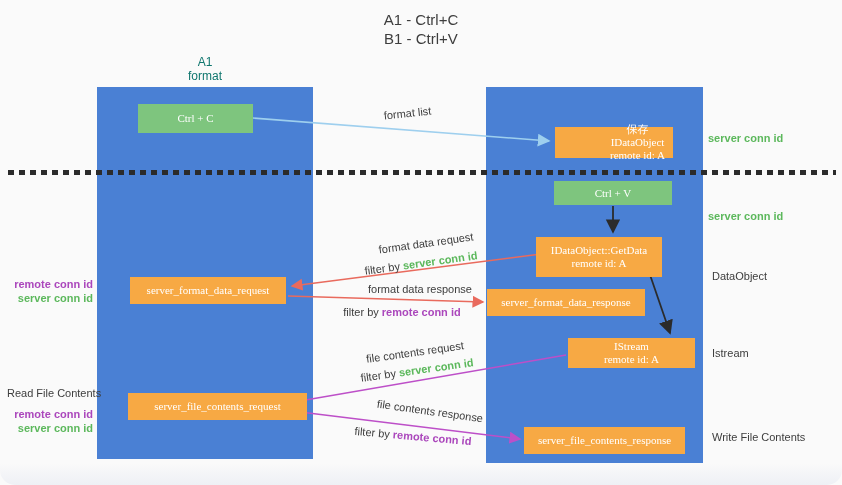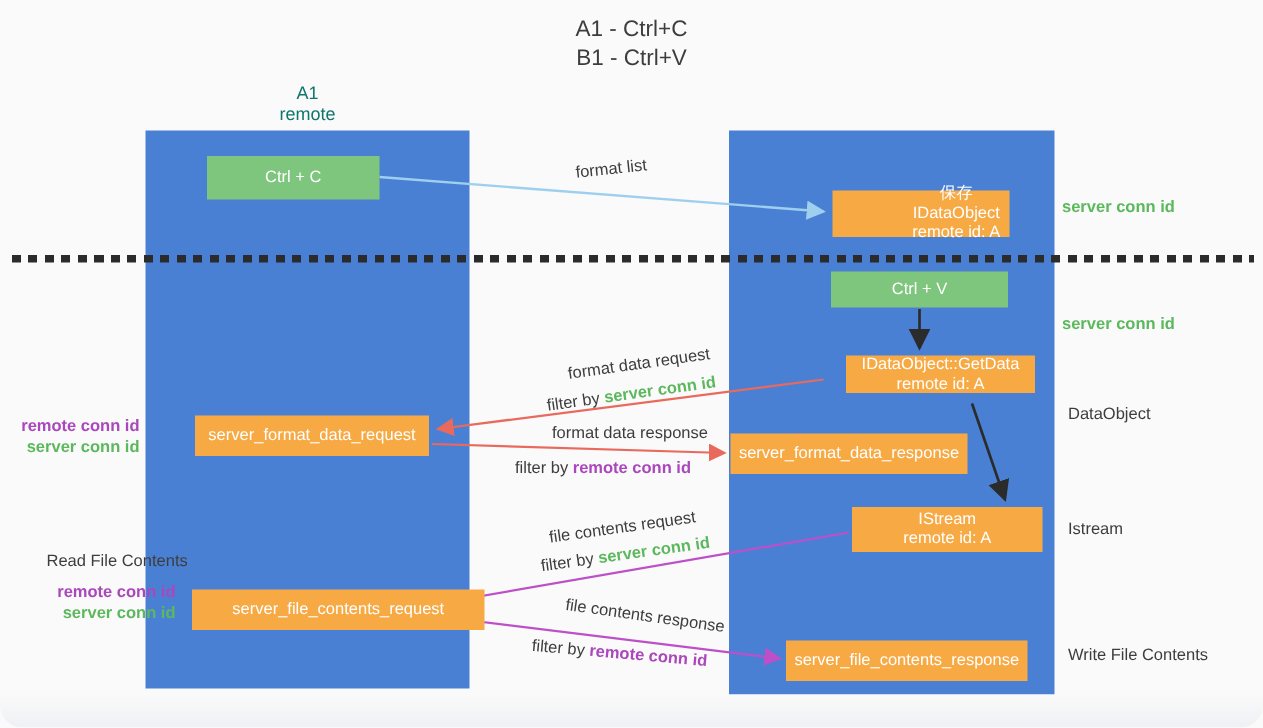--- a/index.html
+++ b/index.html
@@ -8,21 +8,21 @@
   .canvas { position:relative; width:842px; height:485px; background:#fafafa; overflow:hidden;border-radius:15px; }
   .canvas::after { content:""; position:absolute; left:0; right:0; bottom:0; height:22px;
                    background:linear-gradient(#fafafa,#eef0f5); pointer-events:none; }
   .title { position:absolute; left:0; top:10px; width:842px; text-align:center;
            font-size:15px; color:#3d3d3d; line-height:19px; }
   .lane-header { position:absolute; text-align:center; font-size:12px; color:#0f766e; line-height:14px; }
   .lane { position:absolute; background:#4a80d4; }
   .dashed { position:absolute; left:8px; top:170px; width:828px; height:5px;
             background:repeating-linear-gradient(90deg,#2b2b2b 0 6px,transparent 6px 11px); }
   .node { position:absolute; display:flex; flex-direction:column; align-items:center; justify-content:center;
-          color:#ffffff; font-size:11px; text-align:center; line-height:13px; }
+          color:#ffffff; font-size:11px; text-align:center; line-height:13px;font-family:Liberation Serif, serif; }
   .node.orange { background:#f7a944; }
   .node.green  { background:#7ec57e; }
   .slabel { position:absolute; font-size:11px; color:#3d3d3d; white-space:nowrap; }
   .mlabel { position:absolute; font-size:11px; color:#3d3d3d; text-align:center; white-space:nowrap; }
   .bold-green  { color:#5cb85c; font-weight:bold; }
   .bold-purple { color:#ab47bc; font-weight:bold; }
   .leftblock { position:absolute; width:86px; text-align:right; font-size:11px; line-height:14px; white-space:nowrap; }
   svg.arrows { position:absolute; left:0; top:0; pointer-events:none; }
 </style>
 </head>
@@ -30,21 +30,21 @@
 
 <div class="canvas">
 
   <div class="title">
     <div>A1 - Ctrl+C</div>
     <div>B1 - Ctrl+V</div>
   </div>
 
   <div class="lane-header" style="left:97px; top:55px; width:216px;">
     <div>A1</div>
-    <div>remote</div>
+    <div>format</div>
   </div>
   <div class="lane-header" style="left:486px; top:55px; width:217px;margin-top:43px;">
     <div>B1</div>
     <div>connection</div>
   </div>
 
   <div class="lane" style="left:97px; top:87px; width:216px; height:372px;"></div>
   <div class="lane" style="left:486px; top:87px; width:217px; height:376px;"></div>
 
   <div class="dashed"></div>
@@ -79,57 +79,57 @@
 
   <div class="node orange small" style="left:555px; top:127px; width:118px; height:31px;padding-left:47px;">
     <div>保存IDataObject</div>
     <div>remote id: A</div>
   </div>
 
   <div class="node green" style="left:554px; top:181px; width:118px; height:24px;">
     <div>Ctrl + V</div>
   </div>
 
-  <div class="node orange small" style="left:564px; top:237px; width:126px; height:25px;">
+  <div class="node orange small" style="left:536px; top:237px; width:126px; height:40px;">
     <div>IDataObject::GetData</div>
     <div>remote id: A</div>
   </div>
 
   <div class="node orange" style="left:130px; top:277px; width:156px; height:27px;">
     <div>server_format_data_request</div>
   </div>
 
   <div class="node orange" style="left:487px; top:289px; width:158px; height:27px;justify-content:center;">
     <div>server_format_data_response</div>
   </div>
 
   <div class="node orange small" style="left:568px; top:338px; width:127px; height:30px;">
     <div>IStream</div>
     <div>remote id: A</div>
   </div>
 
-  <div class="node orange" style="left:128px; top:393px; width:195px; height:27px;">
+  <div class="node orange" style="left:128px; top:393px; width:179px; height:27px;">
     <div>server_file_contents_request</div>
   </div>
 
   <div class="node orange" style="left:524px; top:427px; width:161px; height:27px;">
     <div>server_file_contents_response</div>
   </div>
 
   <div class="slabel bold-green" style="left:708px; top:132px;">server conn id</div>
   <div class="slabel bold-green" style="left:708px; top:210px;">server conn id</div>
   <div class="slabel" style="left:712px; top:245px;margin-top:25px;">DataObject</div>
   <div class="slabel" style="left:712px; top:347px;">Istream</div>
   <div class="slabel" style="left:712px; top:431px;">Write File Contents</div>
 
   <div class="leftblock" style="left:7px; top:277px;">
     <div class="bold-purple">remote conn id</div>
     <div class="bold-green">server conn id</div>
   </div>
-  <div class="leftblock" style="left:7px; top:367px;margin-left:24px;">
+  <div class="leftblock" style="left:7px; top:386px;">
     <div style="color:#3d3d3d; margin-bottom:7px;">Read File Contents</div>
     <div class="bold-purple">remote conn id</div>
     <div class="bold-green">server conn id</div>
   </div>
 
   <div class="mlabel" style="left:360px; top:107px; width:95px; transform:rotate(-6deg);">format list</div>
 
   <div class="mlabel" style="left:362px; top:237px; width:128px; transform:rotate(-8deg);">format data request</div>
   <div class="mlabel" style="left:352px; top:257px; width:138px; transform:rotate(-8deg);">
     <span>filter by </span><span class="bold-green">server conn id</span>

